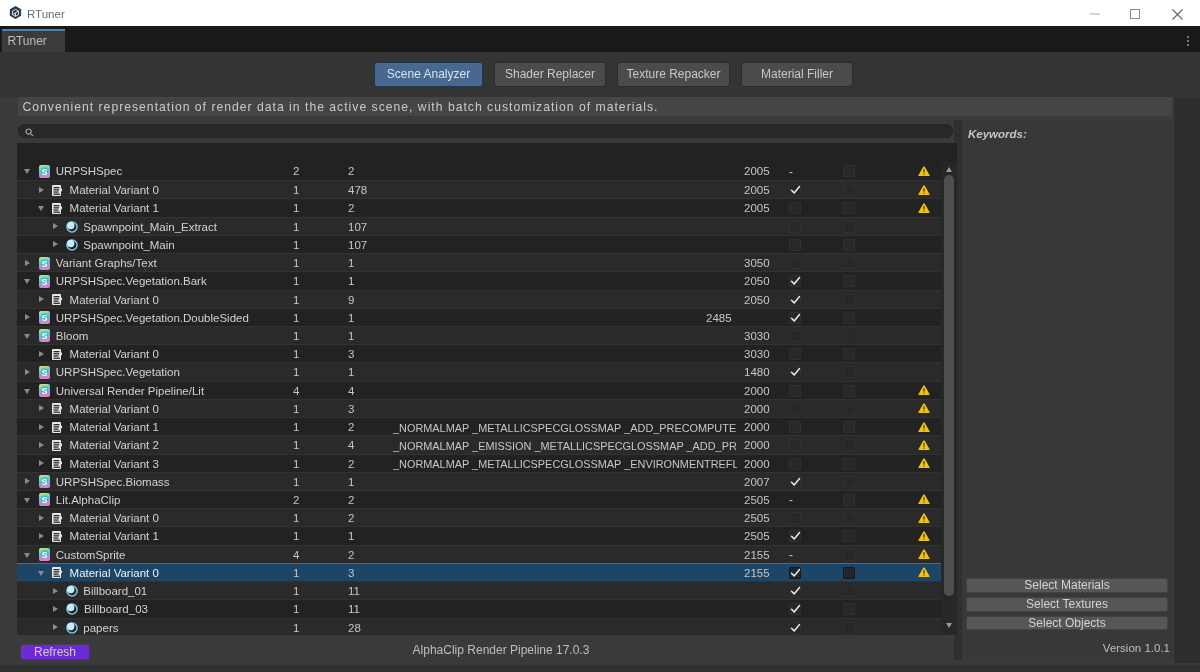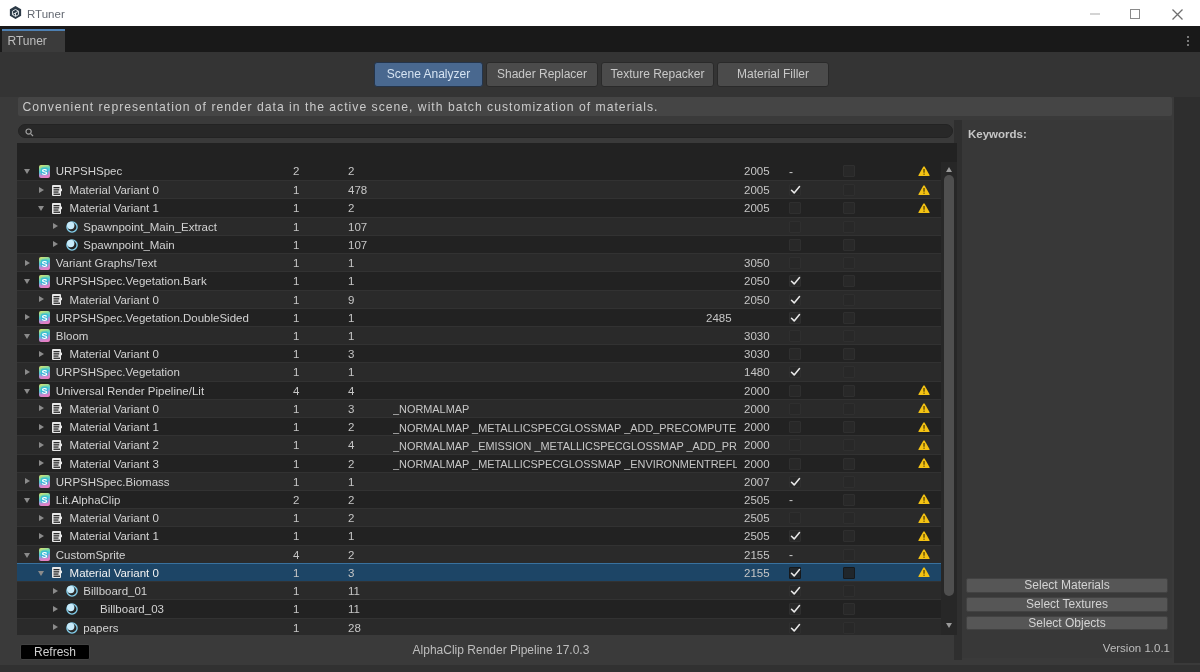--- a/index.html
+++ b/index.html
@@ -8,28 +8,28 @@
 #mindash { position:absolute; left:1090px; top:13px; width:10px; height:2px; background:#d4d4d4; }
 #maxbox { position:absolute; left:1130px; top:9px; width:10px; height:10px; border:1.4px solid #8a8a8a; }
 #tabbar { position:absolute; left:0; top:26px; width:1200px; height:26px; background:#191919; }
 #tab { position:absolute; left:2px; top:3px; width:63px; height:23px; background:#3b3b3b; border-top:2px solid #4e80b2; }
 #tab span { position:absolute; left:5.5px; top:3px; font-size:12px; color:#bdbdbd; }
 .dot { position:absolute; left:1187px; width:2.4px; height:2.4px; background:#9a9a9a; border-radius:50%; }
 #content { position:absolute; left:0; top:52px; width:1200px; height:620px; background:#3a3a3a; }
 #topstrip { position:absolute; left:0; top:52px; width:1200px; height:45px; background:#343434; }
 #btnrow { position:absolute; left:374px; top:61.7px; height:25px; display:flex; }
 .tbtn { height:25.3px; border:1px solid #2a2a2a; background:#4b4b4b; color:#c9c9c9;
-  font-size:12px; display:flex; align-items:center; justify-content:center; border-radius:3px; margin-right:3px; }
+  font-size:12px; display:flex; align-items:center; justify-content:center; border-radius:3px; margin-right:11px; }
 .tbtn.on { background:#49688f; border-color:#24344a; color:#d5e3f2; }
 #helpbox { position:absolute; left:18px; top:97px; width:1154px; height:19px; background:#454545; border-radius:2px; }
 #helpbox span { position:absolute; left:4.5px; top:3px; font-size:12.2px; letter-spacing:1px; color:#cacaca; }
 #search { position:absolute; left:18px; top:124px; width:935px; height:14px; background:#282828;
   border:1px solid #232323; border-radius:7px; }
 #rpanel { position:absolute; left:962px; top:120px; width:210px; height:538px; background:#383838; }
-#kwlabel { position:absolute; left:968px; top:127.5px; font-size:11.5px; font-weight:bold; color:#c6c6c6; }
+#kwlabel { position:absolute; left:968px; top:127.5px; font-size:11.5px; font-weight:bold; color:#c6c6c6;font-style:italic; }
 #tpgap { position:absolute; left:954px; top:120px; width:8px; height:540px; background:#2f2f2f; }
 #rgutter { position:absolute; left:1174px; top:97px; width:26px; height:566px; background:#2e2e2e; }
 #bottomstrip { position:absolute; left:0; top:665px; width:1200px; height:7px; background:#313131; }
 #table { position:absolute; left:17px; top:143px; width:940px; height:492px; background:#222; }
 #thead { position:absolute; left:0; top:0; width:940px; height:17.5px; background:#3a3a3a; border-bottom:2px solid #1f1f1f; }
 .hl { position:absolute; top:2px; font-size:11.5px; color:#9b9b9b; width:100px; text-align:center; }
 .hsep { position:absolute; top:4px; width:1px; height:9px; background:#5a5a5a; }
 #tbody { position:absolute; left:0; top:19px; width:924px; height:473px; overflow:hidden; }
 .row { position:absolute; left:0; width:924px; height:18.22px; border-top:1px solid #323232; }
 .rd { background:#222222; }
@@ -45,21 +45,21 @@
 .num { top:3px; font-size:11.5px; color:#c6c6c6; }
 .kw { left:376px; top:3.5px; width:344px; font-size:10.9px; color:#c6c6c6; white-space:nowrap; overflow:hidden; }
 .dash { left:772px; top:2.5px; font-size:12px; color:#c6c6c6; }
 .cb { top:3px; width:12px; height:12px; background:#282828; border:1px solid #2f2f2f; border-radius:1px; }
 .sel .cb { background:#20262b; border-color:#16191c; }
 .chk { top:4px; z-index:2; }
 .warn { left:901px; top:3.5px; }
 #vscroll { position:absolute; left:924px; top:19px; width:16px; height:473px; background:#272727; }
 #thumb { position:absolute; left:3px; top:13px; width:10px; height:421px; background:#4f4f4f; border-radius:5px; }
 .sarr { position:absolute; left:4.5px; width:0; height:0; }
-#refresh { position:absolute; left:20px; top:644px; width:70px; height:16px; background:#000000; border:1px solid #424242;
+#refresh { position:absolute; left:20px; top:644px; width:70px; height:16px; background:#6d28d9; border:1px solid #424242;
   border-radius:2px; color:#cfcfcf; font-size:12px; text-align:center; line-height:14.5px; }
 #urptext { position:absolute; left:301px; top:643px; width:400px; text-align:center; font-size:12px; color:#bdbdbd; }
 #vertext { position:absolute; left:970px; top:642px; width:200px; text-align:right; font-size:11.5px; color:#bdbdbd; }
 .rbtn { position:absolute; left:966px; width:202px; height:14.5px; background:#565656; border:1px solid #424242;
   border-radius:2px; color:#d3d3d3; font-size:12px; text-align:center; line-height:13px; }
 </style></head>
 <body>
 <div id="content"></div>
 <div id="topstrip"></div>
 <div id="rpanel"></div>
@@ -398,21 +398,20 @@
           <rect x="0" y="0" width="9" height="11" rx="1" fill="#e8e8e8"></rect>
           <rect x="1.5" y="2" width="6" height="1.3" fill="#2b2b2b"></rect>
           <rect x="1.5" y="4.2" width="6.5" height="1.3" fill="#2b2b2b"></rect>
           <rect x="1.5" y="6.4" width="5" height="1.3" fill="#2b2b2b"></rect>
           <rect x="1.5" y="8.6" width="6.5" height="1.3" fill="#2b2b2b"></rect>
           <rect x="7.2" y="3.6" width="2.8" height="2.6" fill="#e8e8e8"></rect>
         </svg>
         <span class="lbl" style="left:52.55px">Material Variant 0</span>
         <span class="num" style="left:276px">1</span>
         <span class="num" style="left:331px">3</span>
-        <span class="kw">_NORMALMAP</span>
         <span class="num" style="left:727px">2000</span>
         <span class="cb" style="left:772px"></span>
         <span class="cb" style="left:826px"></span>
         <svg class="warn" width="12" height="11" viewBox="0 0 12 11">
           <path d="M5.1 0.9 L0.4 9.2 Q0.1 9.9 0.9 9.9 L11.1 9.9 Q11.9 9.9 11.6 9.2 L6.9 0.9 Q6 -0.4 5.1 0.9 Z" fill="#f3c213"></path>
           <rect x="5.45" y="3.1" width="1.15" height="3.6" rx="0.5" fill="#403000"></rect>
           <rect x="5.45" y="7.5" width="1.15" height="1.3" rx="0.5" fill="#403000"></rect>
         </svg>
       </div>
 <div class="row rd" style="top:255.08px">
@@ -652,21 +651,21 @@
           <path d="M1.5 5.2 L4.2 7.9 L9.5 1.6" fill="none" stroke="#e8e8e8" stroke-width="1.55" stroke-linecap="round" stroke-linejoin="round"></path>
         </svg>
         <span class="cb" style="left:826px"></span>
       </div>
 <div class="row rd" style="top:437.28px">
         <i class="tr" style="left:35.70px"></i>
         <svg class="icM" style="left:49.00px" width="12" height="12" viewBox="0 0 12 12">
           <circle cx="6" cy="6" r="5.1" fill="none" stroke="#83cfec" stroke-width="1.4"></circle>
           <circle cx="4.7" cy="4.5" r="3.7" fill="#c7ebfb"></circle>
         </svg>
-        <span class="lbl" style="left:83px">Billboard_03</span>
+        <span class="lbl" style="left:67px">Billboard_03</span>
         <span class="num" style="left:276px">1</span>
         <span class="num" style="left:331px">11</span>
         <span class="cb" style="left:772px"></span>
         <svg class="chk" style="left:772.5px" width="11" height="10" viewBox="0 0 11 10">
           <path d="M1.5 5.2 L4.2 7.9 L9.5 1.6" fill="none" stroke="#e8e8e8" stroke-width="1.55" stroke-linecap="round" stroke-linejoin="round"></path>
         </svg>
         <span class="cb" style="left:826px"></span>
       </div>
 <div class="row rl" style="top:455.50px">
         <i class="tr" style="left:35.70px"></i>

